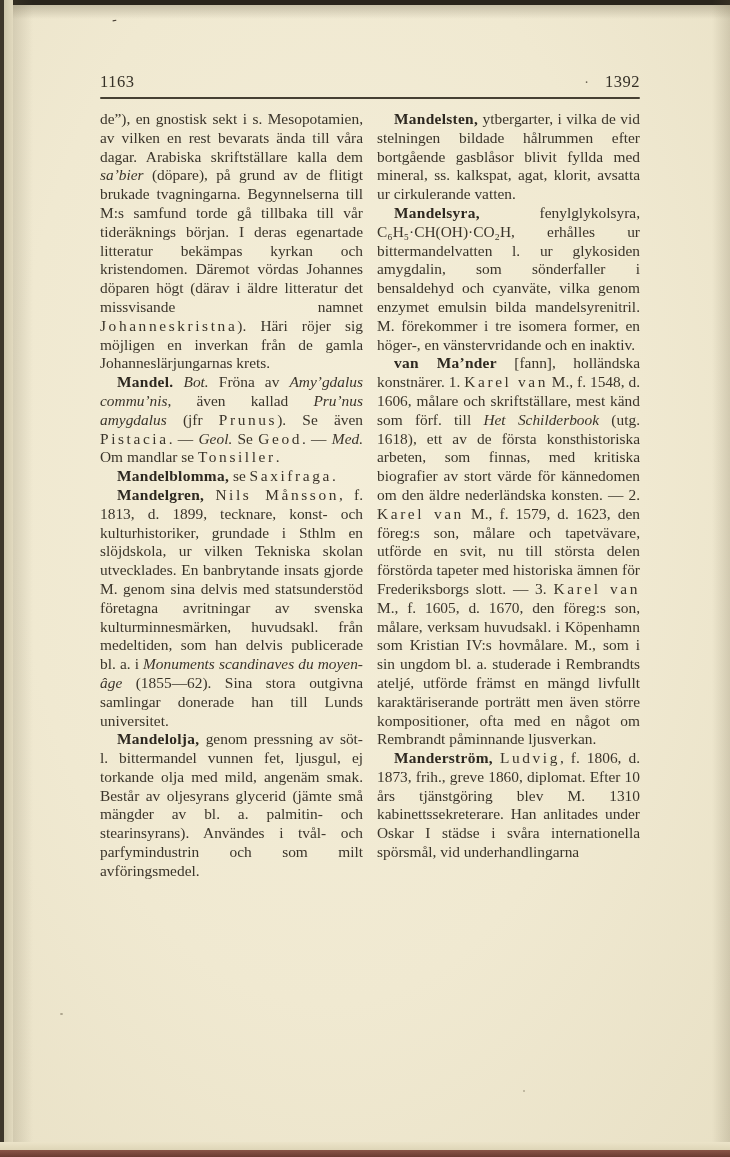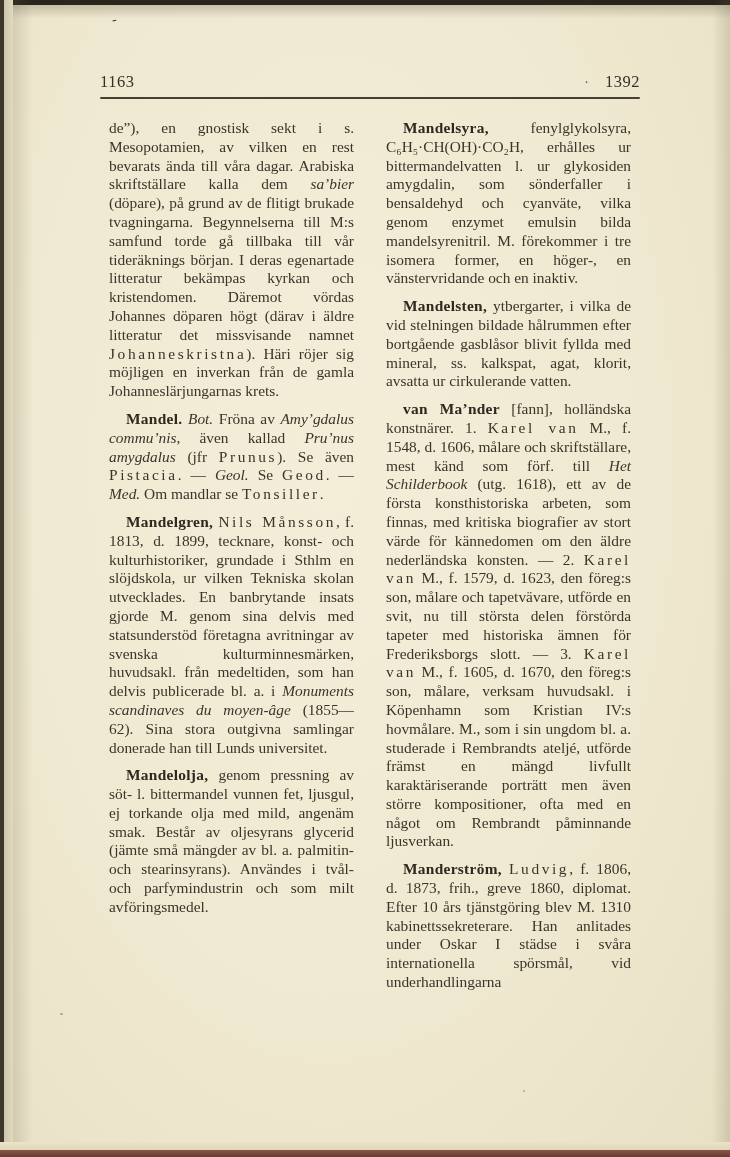--- a/index.html
+++ b/index.html
@@ -45,21 +45,21 @@
   }
 
   
   .columns{
     position:absolute;top:110px;left:100px;width:540px;
     display:flex;gap:14px;
     color:#3a342a;
   }
   .col{width:263px;font-size:15.4px;line-height:18.8px;text-align:justify;
        text-justify:inter-word;}
-  .para{margin:9px;}
+  .para{margin:0;}
   .para.ind{text-indent:17px;}
   .s-b{font-weight:700;color:#2d2820;letter-spacing:.3px;}
   .s-i{font-style:italic;}
   .s-sp{letter-spacing:2.6px;}
 
   
   .artifact-dash{
     position:absolute;top:12px;left:112px;color:#4a4136;font-weight:700;
     transform:rotate(-10deg);font-size:14px;
   }
@@ -91,23 +91,24 @@
       <span class="stray-dot">·</span>
       <span class="pageno">1392</span>
     </span>
   </div>
   <div class="rule"></div>
 
   <div class="columns">
     <div class="col">
         <p class="para"><span>de”), en gnostisk sekt i s. Mesopotamien, av vilken en rest bevarats ända till våra dagar. Arabiska skriftställare kalla dem </span><span class="s-i">sa’bier</span><span> (döpare), på grund av de flitigt brukade tvagningarna. Begynnelserna till M:s samfund torde gå tillbaka till vår tideräknings början. I deras egenartade litteratur bekämpas kyrkan och kristendomen. Däremot vördas Johannes döparen högt (därav i äldre litteratur det missvisande namnet </span><span class="s-sp">Johanneskristna</span><span>). Häri röjer sig möjligen en inverkan från de gamla Johanneslärjungarnas krets.</span></p>
         <p class="para ind"><span class="s-b">Mandel.</span><span> </span><span class="s-i">Bot.</span><span> Fröna av </span><span class="s-i">Amy’gdalus commu’nis</span><span>, även kallad </span><span class="s-i">Pru’nus amygdalus</span><span> (jfr </span><span class="s-sp">Prunus</span><span>). Se även </span><span class="s-sp">Pistacia</span><span>. — </span><span class="s-i">Geol.</span><span> Se </span><span class="s-sp">Geod</span><span>. — </span><span class="s-i">Med.</span><span> Om mandlar se </span><span class="s-sp">Tonsiller</span><span>.</span></p>
+        <p class="para ind"><span class="s-b">Mandelblomma,</span><span> se </span><span class="s-sp">Saxifraga</span><span>.</span></p>
         <p class="para ind"><span class="s-b">Mandelgren,</span><span> </span><span class="s-sp">Nils Månsson</span><span>, f. 1813, d. 1899, tecknare, konst- och kulturhistoriker, grundade i Sthlm en slöjdskola, ur vilken Tekniska skolan utvecklades. En banbrytande insats gjorde M. genom sina delvis med statsunderstöd företagna avritningar av svenska kulturminnesmärken, huvudsakl. från medeltiden, som han delvis publicerade bl. a. i </span><span class="s-i">Monuments scandinaves du moyen-âge</span><span> (1855—62). Sina stora outgivna samlingar donerade han till Lunds universitet.</span></p>
         <p class="para ind"><span class="s-b">Mandelolja,</span><span> genom pressning av söt- l. bittermandel vunnen fet, ljusgul, ej torkande olja med mild, angenäm smak. Består av oljesyrans glycerid (jämte små mängder av bl. a. palmitin- och stearinsyrans). Användes i tvål- och parfymindustrin och som milt avföringsmedel.</span></p>
       </div>
     <div class="col">
+        <p class="para ind"><span class="s-b">Mandelsten,</span><span> ytbergarter, i vilka de vid stelningen bildade hålrummen efter bortgående gasblåsor blivit fyllda med mineral, ss. kalkspat, agat, klorit, avsatta ur cirkulerande vatten.</span></p>
         <p class="para ind"><span class="s-b">Mandelsyra,</span><span> fenylglykolsyra, C₆H₅·CH(OH)·CO₂H, erhålles ur bittermandelvatten l. ur glykosiden amygdalin, som sönderfaller i bensaldehyd och cyanväte, vilka genom enzymet emulsin bilda mandelsyrenitril. M. förekommer i tre isomera former, en höger-, en vänstervridande och en inaktiv.</span></p>
-        <p class="para ind"><span class="s-b">Mandelsten,</span><span> ytbergarter, i vilka de vid stelningen bildade hålrummen efter bortgående gasblåsor blivit fyllda med mineral, ss. kalkspat, agat, klorit, avsatta ur cirkulerande vatten.</span></p>
         <p class="para ind"><span class="s-b">van Ma’nder</span><span> [fann], holländska konstnärer. 1. </span><span class="s-sp">Karel van</span><span> M., f. 1548, d. 1606, målare och skriftställare, mest känd som förf. till </span><span class="s-i">Het Schilderbook</span><span> (utg. 1618), ett av de första konsthistoriska arbeten, som finnas, med kritiska biografier av stort värde för kännedomen om den äldre nederländska konsten. — 2. </span><span class="s-sp">Karel van</span><span> M., f. 1579, d. 1623, den föreg:s son, målare och tapetvävare, utförde en svit, nu till största delen förstörda tapeter med historiska ämnen för Frederiksborgs slott. — 3. </span><span class="s-sp">Karel van</span><span> M., f. 1605, d. 1670, den föreg:s son, målare, verksam huvudsakl. i Köpenhamn som Kristian IV:s hovmålare. M., som i sin ungdom bl. a. studerade i Rembrandts ateljé, utförde främst en mängd livfullt karaktäriserande porträtt men även större kompositioner, ofta med en något om Rembrandt påminnande ljusverkan.</span></p>
         <p class="para ind"><span class="s-b">Manderström,</span><span> </span><span class="s-sp">Ludvig</span><span>, f. 1806, d. 1873, frih., greve 1860, diplomat. Efter 10 års tjänstgöring blev M. 1310 kabinettssekreterare. Han anlitades under Oskar I städse i svåra internationella spörsmål, vid underhandlingarna</span></p>
       </div>
   </div>
 </div>
 
 </body></html>

